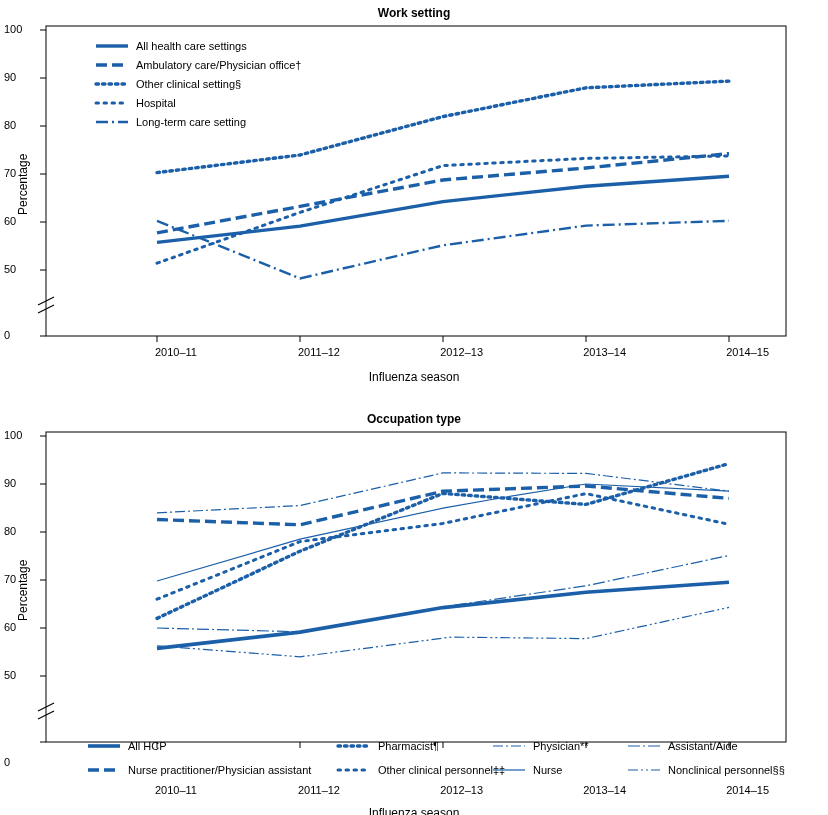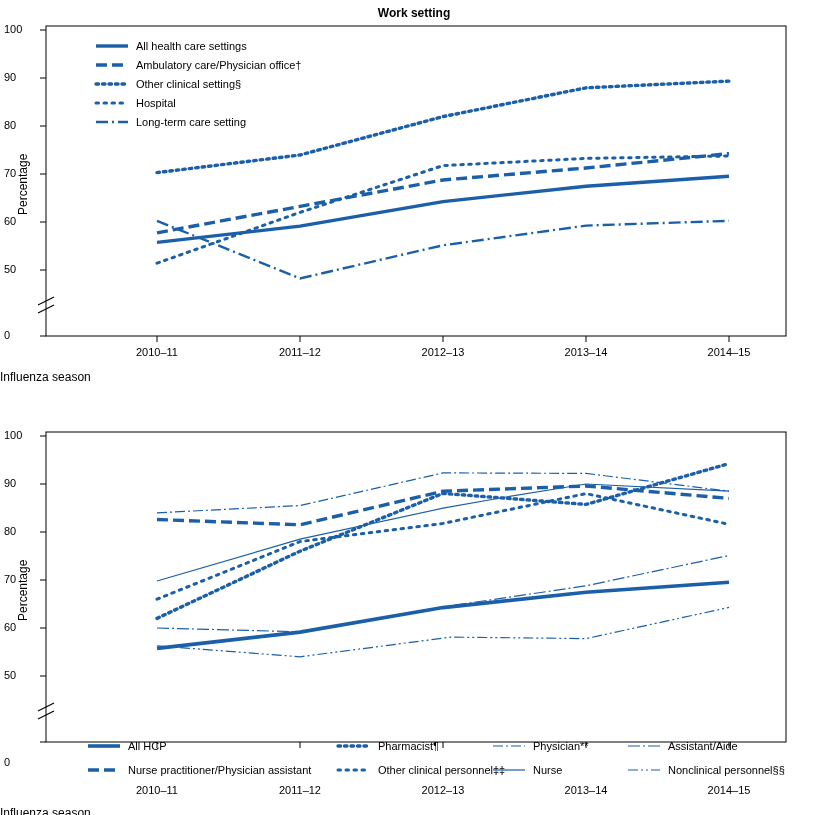--- a/index.html
+++ b/index.html
@@ -1,23 +1,23 @@
 <!DOCTYPE html>
 <html><head>
 <meta charset="utf-8">
 <style>
   html,body{margin:0;padding:0;background:#ffffff;}
   body{width:828px;height:815px;font-family:"Liberation Sans",sans-serif;color:#000;}
   .page{position:relative;width:692px;height:815px;}
   .panel{position:absolute;left:0;width:828px;}
   .panel-title{position:absolute;width:100%;text-align:center;font-size:12px;font-weight:bold;color:#000;}
   .axis-label-y{position:absolute;font-size:12px;transform:rotate(-90deg);transform-origin:left top;white-space:nowrap;}
-  .axis-label-x{position:absolute;font-size:12px;width:100%;text-align:left;}
+  .axis-label-x{position:absolute;font-size:12px;width:100%;text-align:center;}
   .ticklabel-y{position:absolute;font-size:11px;text-align:left;width:30px;}
-  .ticklabel-x{position:absolute;font-size:11px;text-align:center;width:80px;}
+  .ticklabel-x{position:absolute;font-size:11px;text-align:right;width:80px;}
   svg{display:block;}
   .legend-text{font-size:11px;fill:#000;font-family:"Liberation Sans",sans-serif;}
 </style>
 </head>
 <body>
 
 <div class="page">
 
   <div class="panel" style="top:0;height:400px;">
     <div class="panel-title" style="top:6px;">Work setting</div>
@@ -89,20 +89,21 @@
     <div class="ticklabel-x" style="left:260px;top:346px;">2011–12</div>
     <div class="ticklabel-x" style="left:403px;top:346px;">2012–13</div>
     <div class="ticklabel-x" style="left:546px;top:346px;">2013–14</div>
     <div class="ticklabel-x" style="left:689px;top:346px;">2014–15</div>
 
     <div class="axis-label-y" style="left:16px;top:215px;">Percentage</div>
     <div class="axis-label-x" style="left:0;top:370px;">Influenza season</div>
   </div>
 
   <div class="panel" style="top:406px;height:409px;">
+    <div class="panel-title" style="top:6px;">Occupation type</div>
 
     <svg width="828" height="409">
       <rect x="46" y="26" width="740" height="310" fill="none" stroke="#000" stroke-width="1"></rect>
 
       <g stroke="#000" stroke-width="1">
         <line x1="40" y1="30" x2="46" y2="30"></line>
         <line x1="40" y1="78" x2="46" y2="78"></line>
         <line x1="40" y1="126" x2="46" y2="126"></line>
         <line x1="40" y1="174" x2="46" y2="174"></line>
         <line x1="40" y1="222" x2="46" y2="222"></line>

